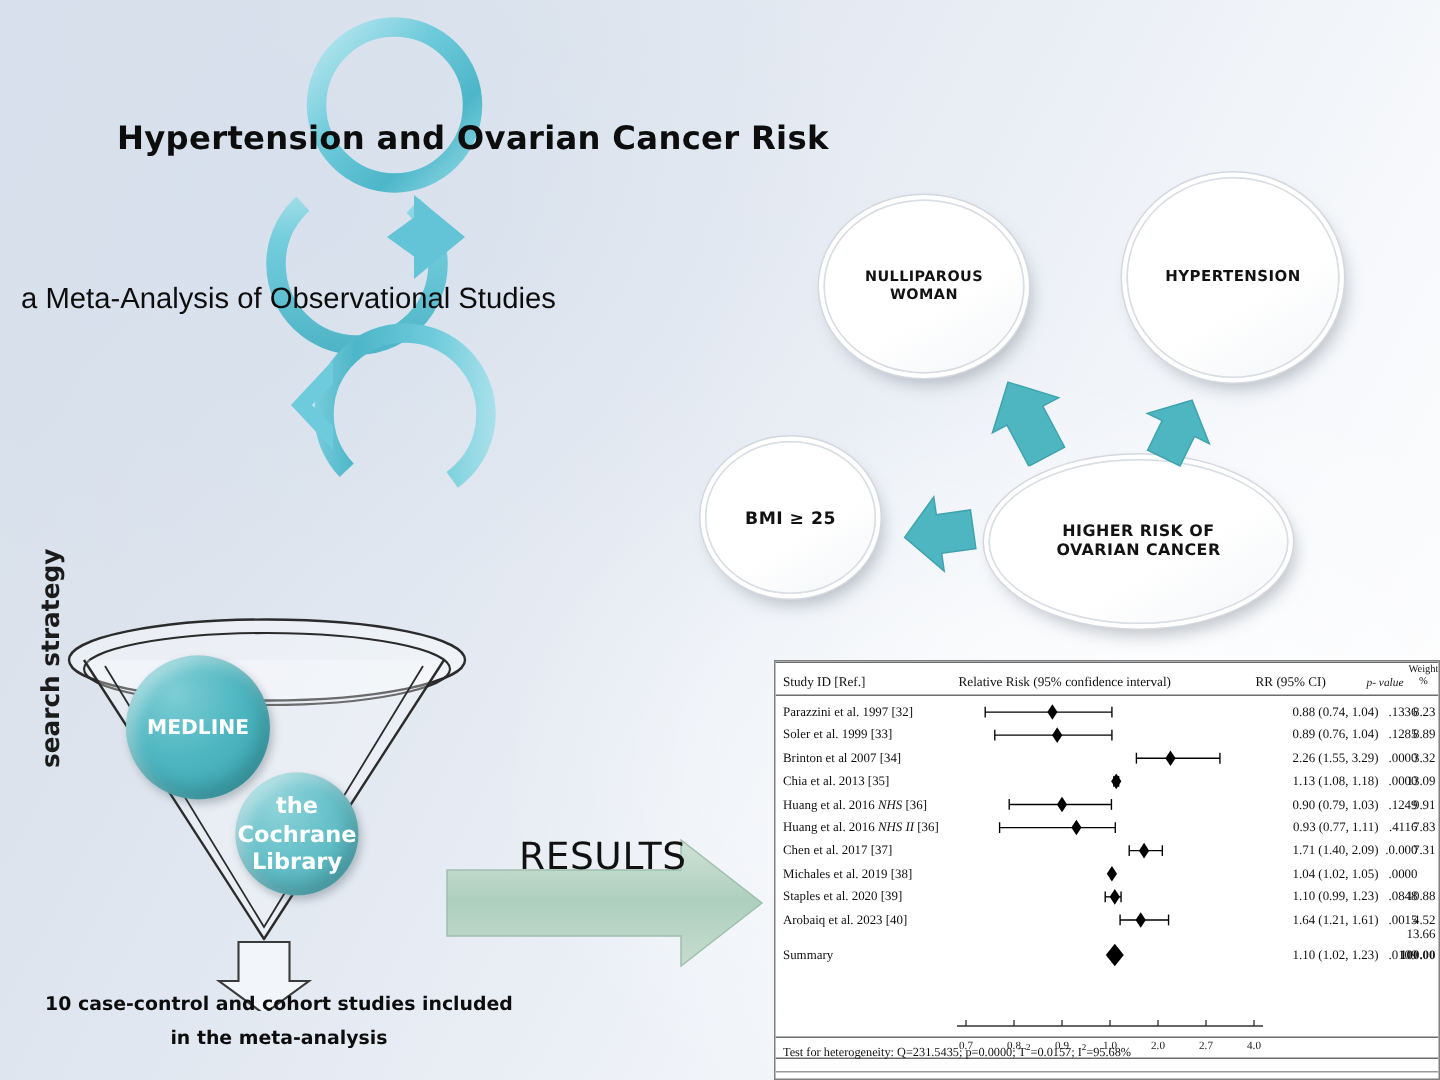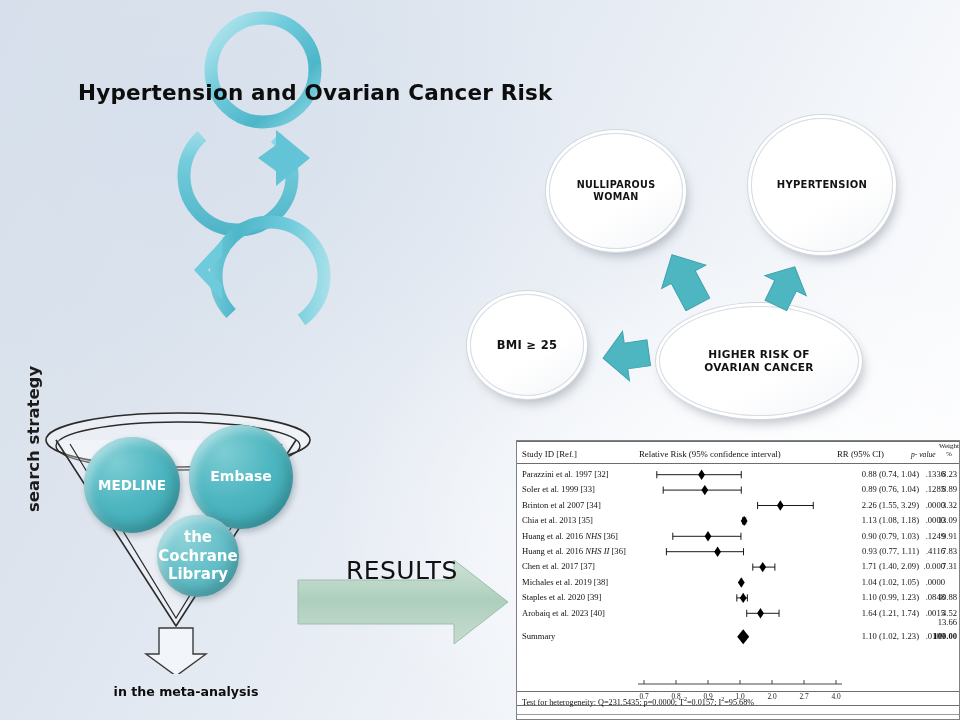--- a/index.html
+++ b/index.html
@@ -144,20 +144,21 @@
     <g fill="none" stroke-linecap="butt">
       <circle cx="113" cy="62" r="52" stroke="url(#tealRing)" stroke-width="13"></circle>
       <circle cx="88" cy="168" r="54" stroke="url(#tealRing2)" stroke-width="13" stroke-dasharray="258 82" transform="rotate(-46 88 168)"></circle>
       <circle cx="120" cy="268" r="54" stroke="url(#tealRing)" stroke-width="13" stroke-dasharray="262 78" transform="rotate(136 120 268)"></circle>
     </g>
     <polygon points="126,122 160,150 126,178 126,163 108,150 126,137" fill="#62c4d6"></polygon>
     <polygon points="72,232 44,262 72,292 72,276 58,262 72,248" fill="#6ecbdc"></polygon>
   </svg>
 
   <div class="ttl" id="title-main">Hypertension and Ovarian Cancer Risk</div>
+  <div class="ttl" id="title-sub">a Meta-Analysis of Observational Studies</div>
 
   <div class="oval" id="oval-nulliparous">
     <span>NULLIPAROUS<br>WOMAN</span>
   </div>
   <div class="oval" id="oval-hypertension">
     <span>HYPERTENSION</span>
   </div>
   <div class="oval" id="oval-bmi">
     <span>BMI ≥ 25</span>
   </div>
@@ -179,29 +180,26 @@
     <ellipse cx="152" cy="36" rx="132" ry="27" fill="rgba(255,255,255,.42)" stroke="#2b2b2b" stroke-width="1.6"></ellipse>
     <ellipse cx="152" cy="42" rx="122" ry="24" fill="none" stroke="#2b2b2b" stroke-width="1.4"></ellipse>
     <path d="M30 36 L150 222 L270 36" fill="rgba(255,255,255,.30)" stroke="#2b2b2b" stroke-width="1.6" stroke-linejoin="round"></path>
     <path d="M44 40 L150 214 L256 40" fill="none" stroke="#2b2b2b" stroke-width="1.2"></path>
     <polygon points="133,224 167,224 167,250 180,250 150,272 120,250 133,250" fill="rgba(255,255,255,.55)" stroke="#3a3a3a" stroke-width="1.4"></polygon>
   </svg>
   <div id="search-strategy-label">search strategy</div>
   <div class="db" id="db-medline">
     <span>MEDLINE</span>
   </div>
-  <div class="db" id="db-embase">
-    <span>Embase</span>
-  </div>
   <div class="db" id="db-cochrane">
     <span>the<br>Cochrane<br>Library</span>
   </div>
 
   <div id="bottom-note">
-    <br>
+    <span>10 case-control and cohort studies included</span><br>
     <span>in the meta-analysis</span>
   </div>
 
   <svg id="results-arrow-wrap" viewBox="0 0 216 92">
     <defs>
       <linearGradient id="grnArr" x1="0" y1="0" x2="0" y2="1">
         <stop offset="0%" stop-color="#cfe2d6"></stop>
         <stop offset="48%" stop-color="#aecfbd"></stop>
         <stop offset="100%" stop-color="#c6dccf"></stop>
       </linearGradient>
@@ -272,21 +270,21 @@
             <div class="fp-w" style="left: 396px; width: 44px; margin-top: 40px;">13.66</div>
           </div>
           <div class="fp-row" style="top: 149.2px;">
             <div class="fp-study">Staples et al. 2020 [39]</div>
             <div class="fp-rr">1.10 (0.99, 1.23)</div>
             <div class="fp-p" style="left: 392px; width: 36px;">.0848</div>
             <div class="fp-w" style="left: 396px; width: 44px;">10.88</div>
           </div>
           <div class="fp-row" style="top: 164.6px;">
             <div class="fp-study">Arobaiq et al. 2023 [40]</div>
-            <div class="fp-rr">1.64 (1.21, 1.74)</div>
+            <div class="fp-rr">1.64 (1.21, 1.61)</div>
             <div class="fp-p" style="left: 392px; width: 36px;">.0015</div>
             <div class="fp-w" style="left: 396px; width: 44px;">4.52</div>
           </div>
           <div class="fp-row" style="top: 188px;">
             <div class="fp-study">Summary</div>
             <div class="fp-rr">1.10 (1.02, 1.23)</div>
             <div class="fp-p" style="left: 392px; width: 36px;">.0109</div>
             <div class="fp-w" style="left: 396px; width: 44px; font-weight: bold;">100.00</div>
           </div>
         </div>

